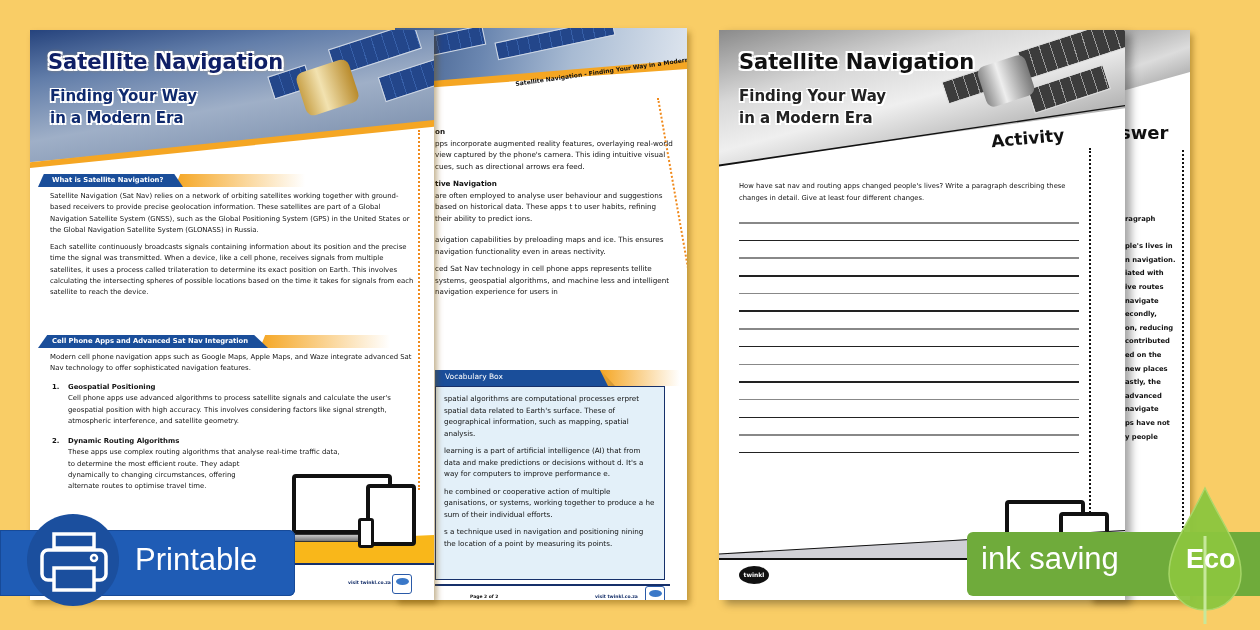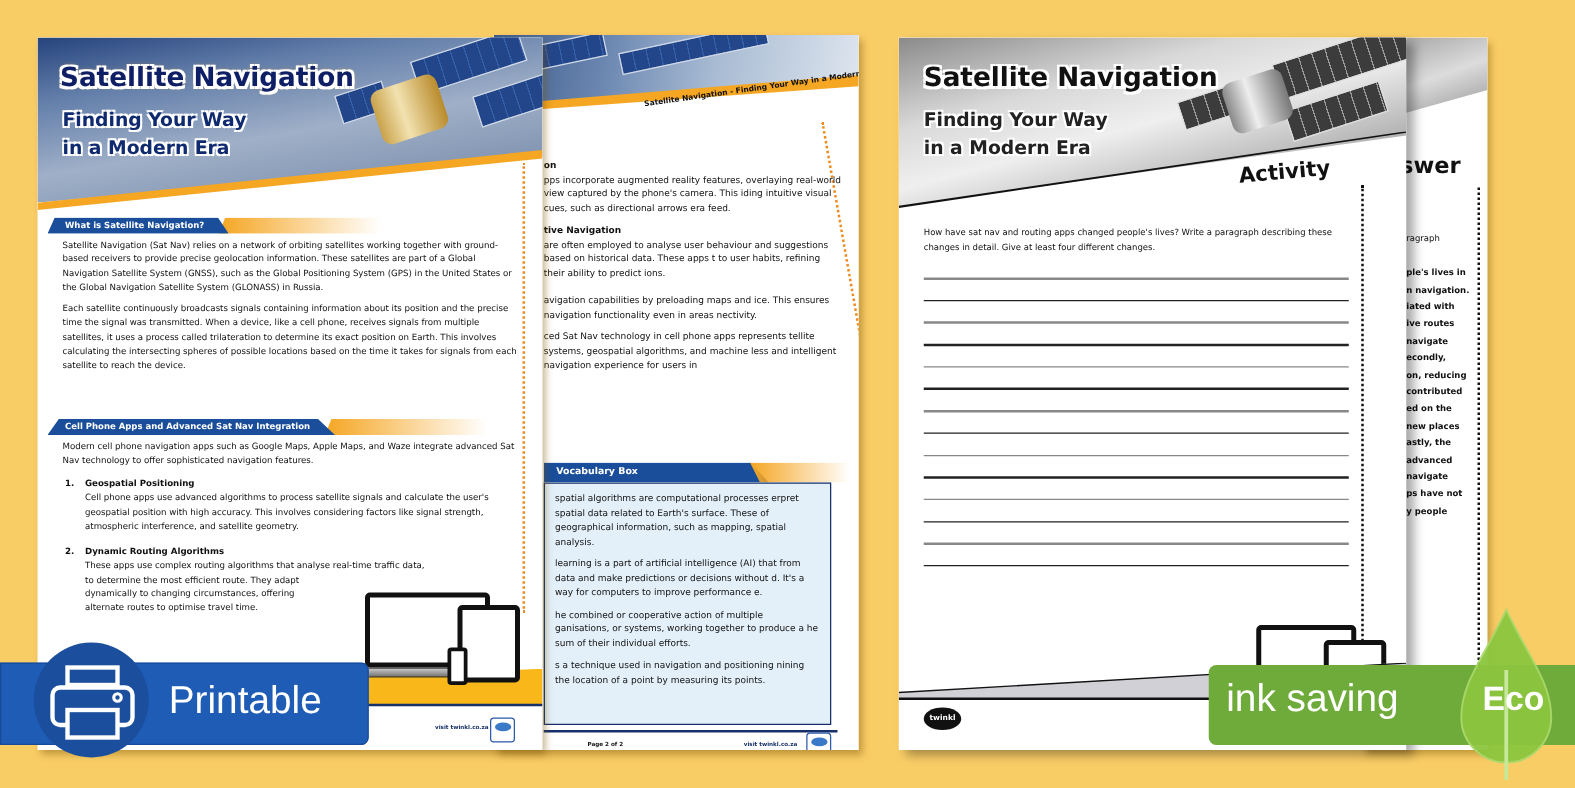--- a/index.html
+++ b/index.html
@@ -17,21 +17,21 @@
     background:#f5a623; clip-path: polygon(0 80%,100% 0,100% 30%,0 100%); }
   #p2 .running-title { position:absolute; left:120px; top:52px; font-size:6px; font-weight:bold;
     transform: rotate(-8deg); transform-origin:left top; color:#111; white-space:nowrap; }
   #p2 .body { position:absolute; left:40px; top:98px; width:238px; font-size:7.2px; line-height:11.5px; color:#111; }
   #p2 .body p { margin-bottom: 6px; }
   #p2 .body .h { font-weight:bold; }
   .vocab-head { position:absolute; left:40px; top:342px; width:180px; height:16px;
     background:#1a4e9a; clip-path: polygon(0 0,92% 0,100% 100%,0 100%); }
   .vocab-head-tail { position:absolute; left:205px; top:342px; width:80px; height:16px;
     background: linear-gradient(90deg,#f5a623,rgba(245,166,35,0)); clip-path: polygon(0 0,100% 0,100% 100%,10% 100%); }
-  .vocab-title { position:absolute; left:50px; top:344px; color:#fff; font-weight:bold; font-size:7.5px;text-align:right; }
+  .vocab-title { position:absolute; left:50px; top:344px; color:#fff; font-weight:normal; font-size:7.5px;text-align:right; }
   .vocab-box { position:absolute; left:40px; top:358px; width:230px; height:194px;
     background:#e3f0f9; border:1.5px solid #16306a; padding:6px 8px; font-size:7.2px; line-height:11.5px; color:#111; }
   .vocab-box p { margin-bottom:6px; }
   #p2 .footer-line { position:absolute; left:40px; top:556px; width:235px; height:2px; background:#16306a; }
   .foot-text { position:absolute; font-size:4.5px; font-weight:bold; color:#16306a; }
   .twinkl-badge { position:absolute; width:20px; height:20px; border:1px solid #2a5aa8; border-radius:3px; background:#fff; }
   .twinkl-badge::before { content:""; position:absolute; left:3px; top:3px; width:13px; height:7px; background:#3a78c8; border-radius:50%; }
 
   
   #p1 { left: 30px; top: 30px; width: 404px; height: 570px; }
@@ -199,21 +199,21 @@
     <div class="phone" style="left:328px;top:488px;width:16px;height:30px;"></div>
   </div>
   <div class="foot-text" style="left:318px;top:550px;">visit twinkl.co.za</div>
   <div class="twinkl-badge" style="left:362px;top:544px;"></div>
 </div>
 
 <div class="page" id="p4">
   <div class="gray-hero"></div>
   <div class="answer">swer</div>
   <div class="ans-text">
-    <div style="font-weight:normal;">ragraph</div>
+    <div style="font-weight:bold;margin-top:28px;">ragraph</div>
     <div style="height:13.6px;"></div>
     <div>ple's lives in</div>
     <div>n navigation.</div>
     <div>iated with</div>
     <div>ive routes</div>
     <div>navigate</div>
     <div>econdly,</div>
     <div>on, reducing</div>
     <div>contributed</div>
     <div>ed on the</div>

